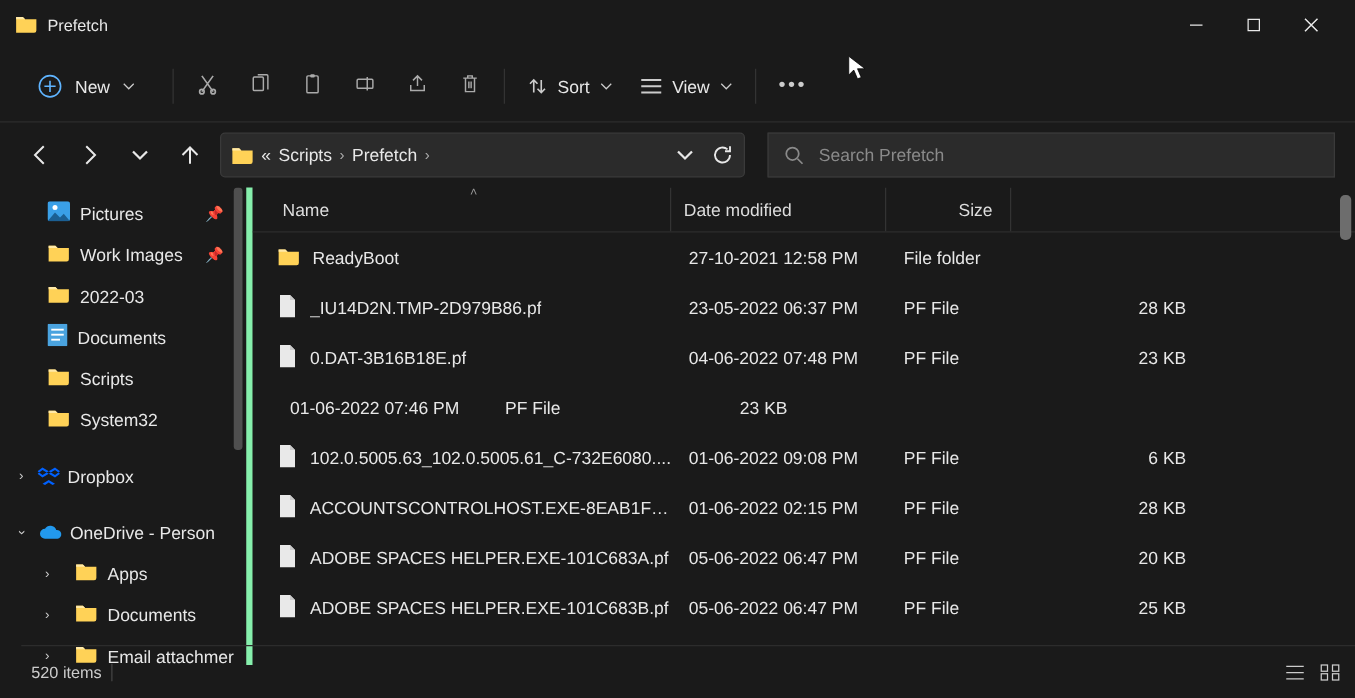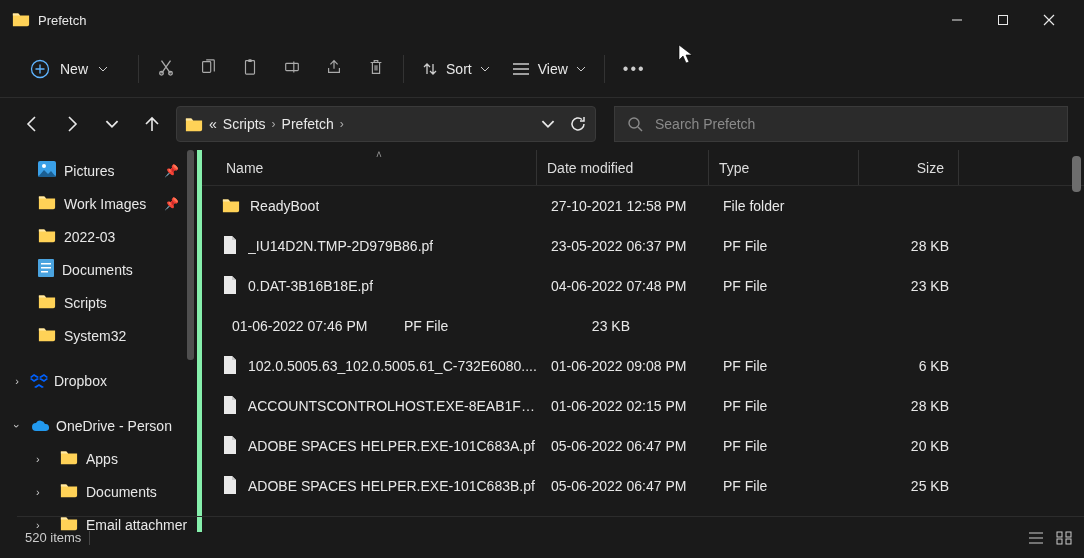--- a/index.html
+++ b/index.html
@@ -398,23 +398,20 @@
 
   <div class="content">
     <div class="columns">
       <div class="col col-name" style="position:relative;">
         <span>Name</span>
         <span style="position:absolute;left:50%;top:-1px;transform:translateX(-50%);color:#999;font-size:10px;">˄</span>
       </div>
       <div class="col col-date">
           <span>Date modified</span>
         </div>
-      <div class="col col-type">
-          <span>Type</span>
-        </div>
       <div class="col col-size">
           <span>Size</span>
         </div>
     </div>
     <div id="rows">
         <div class="row">
           <div class="cell-name">
             <span><svg class="folder-ico-svg" viewBox="0 0 20 16">
                 <path fill="#ffd257" d="M1 2h6l2 2h10v10a2 2 0 0 1-2 2H1z"></path>
                 <path fill="#ffe9a8" d="M1 2h6l2 2H1z"></path>

